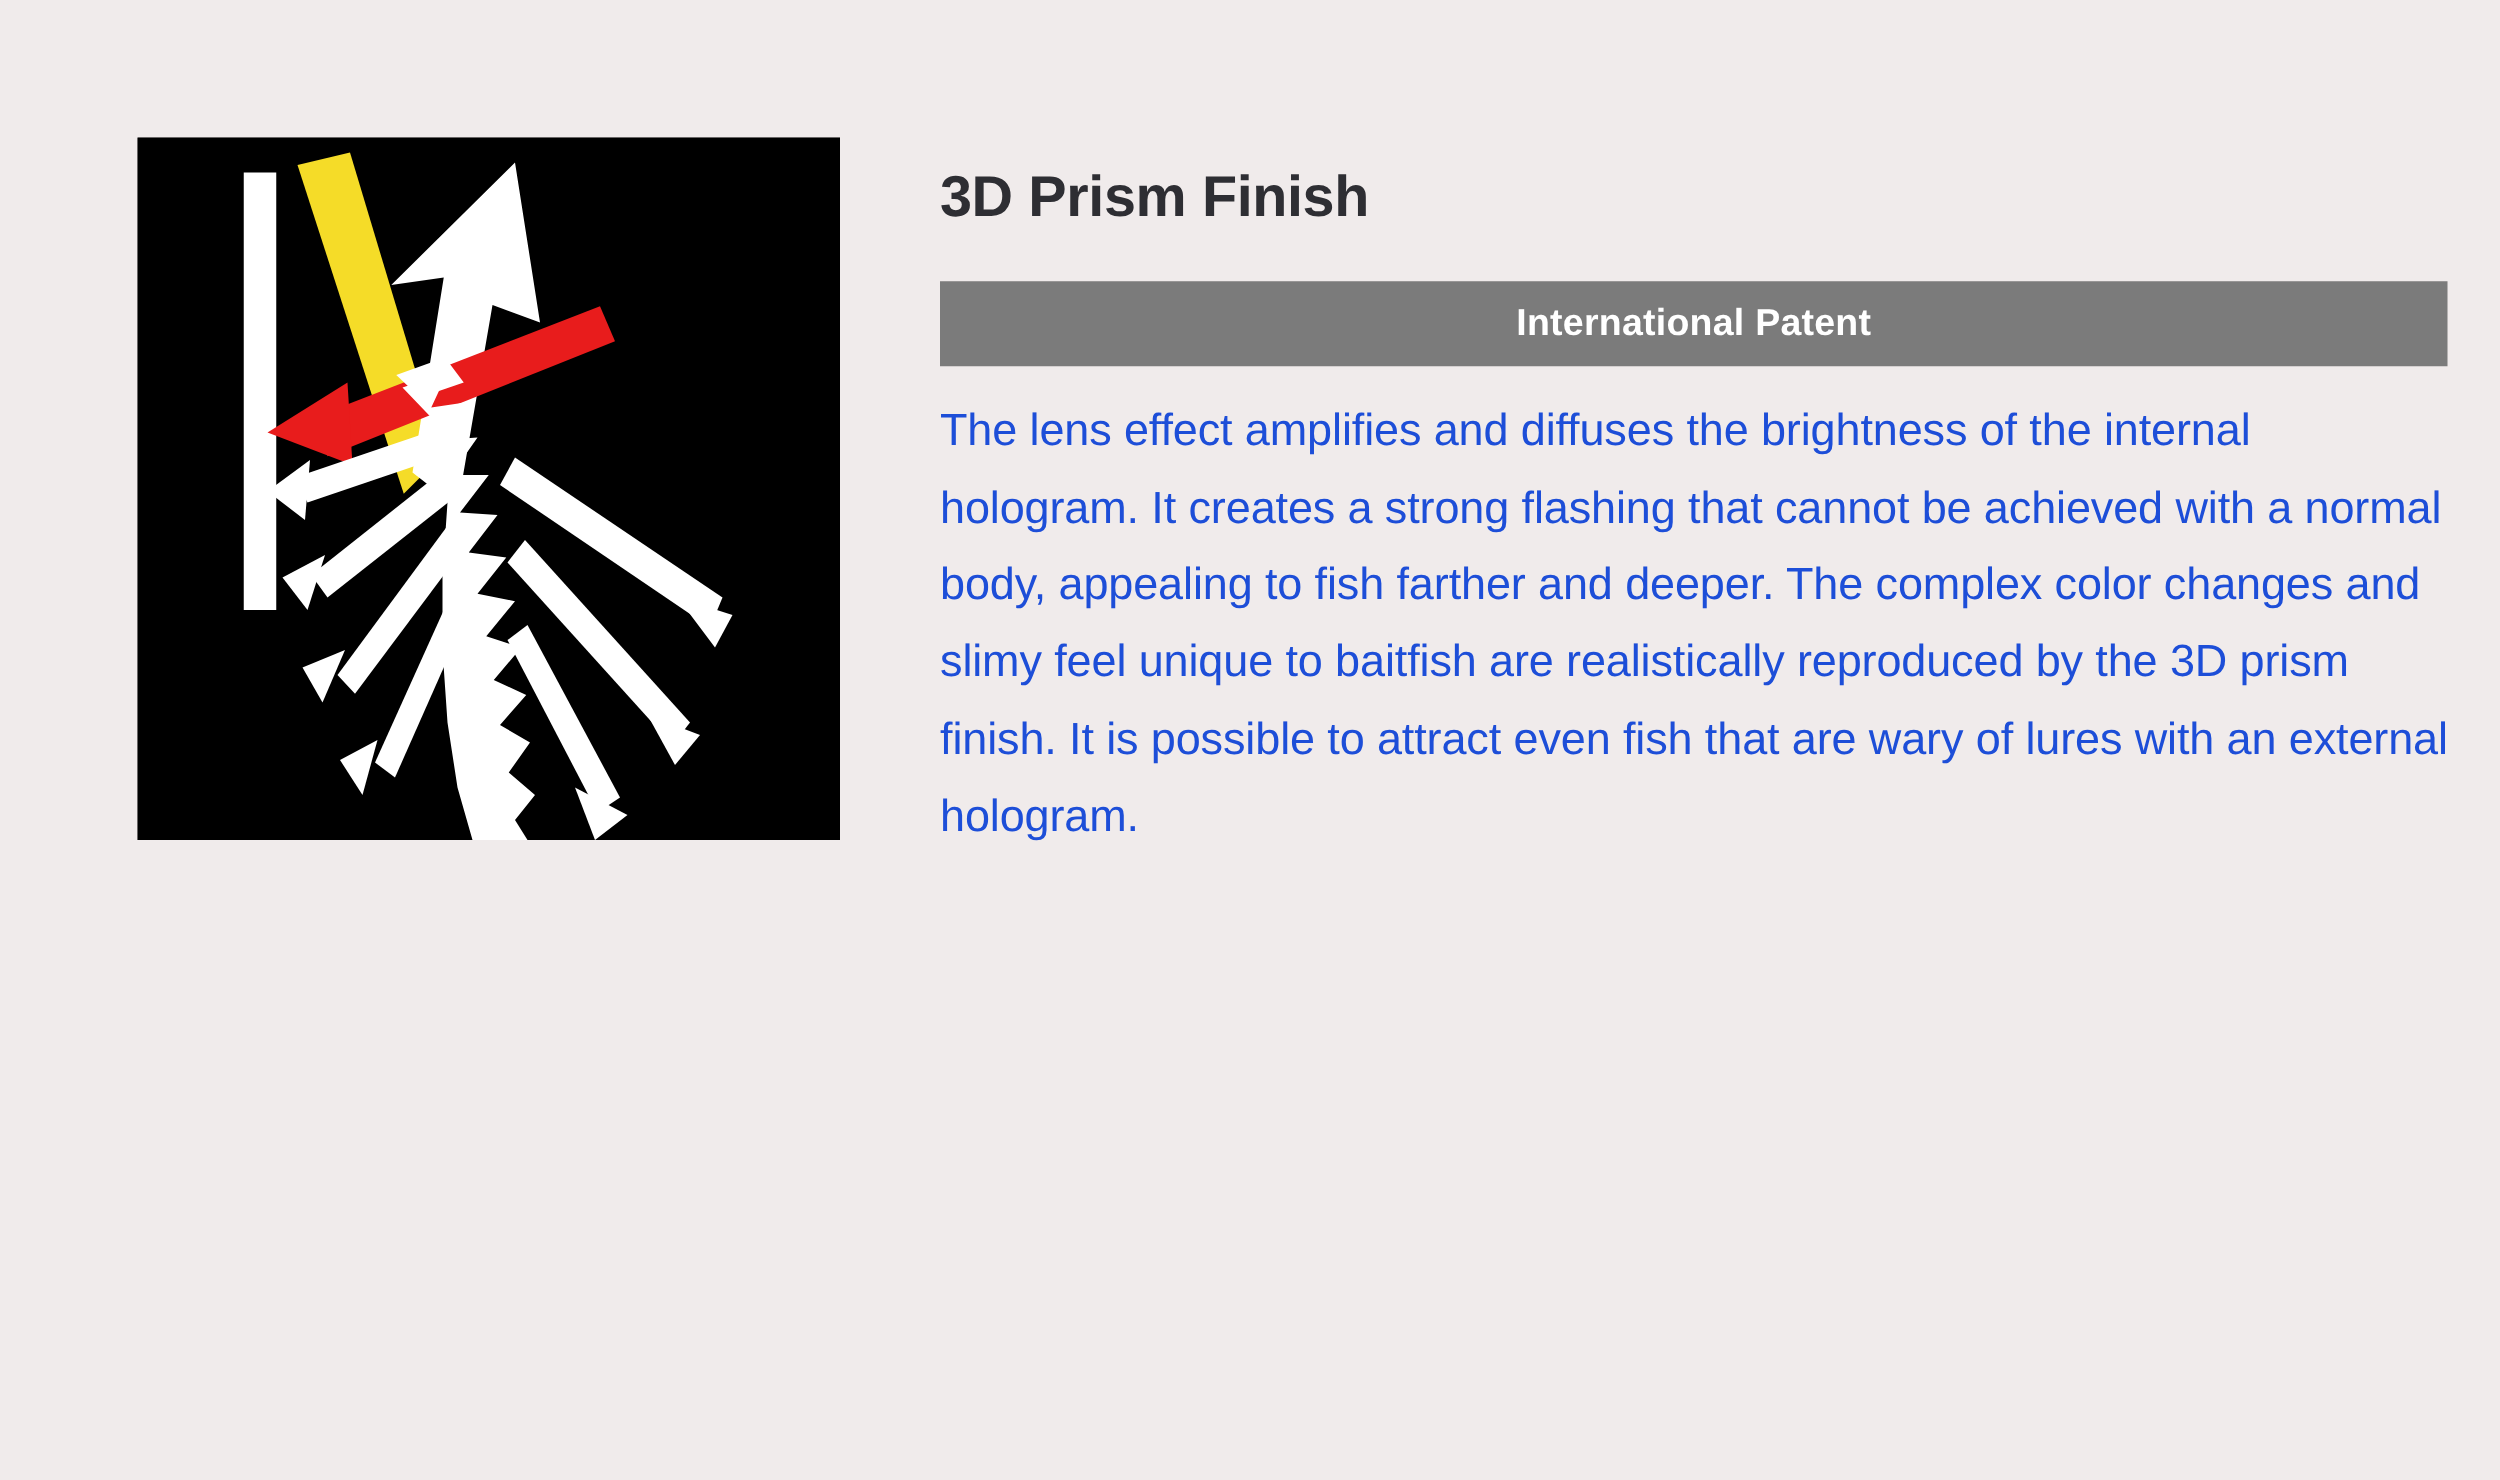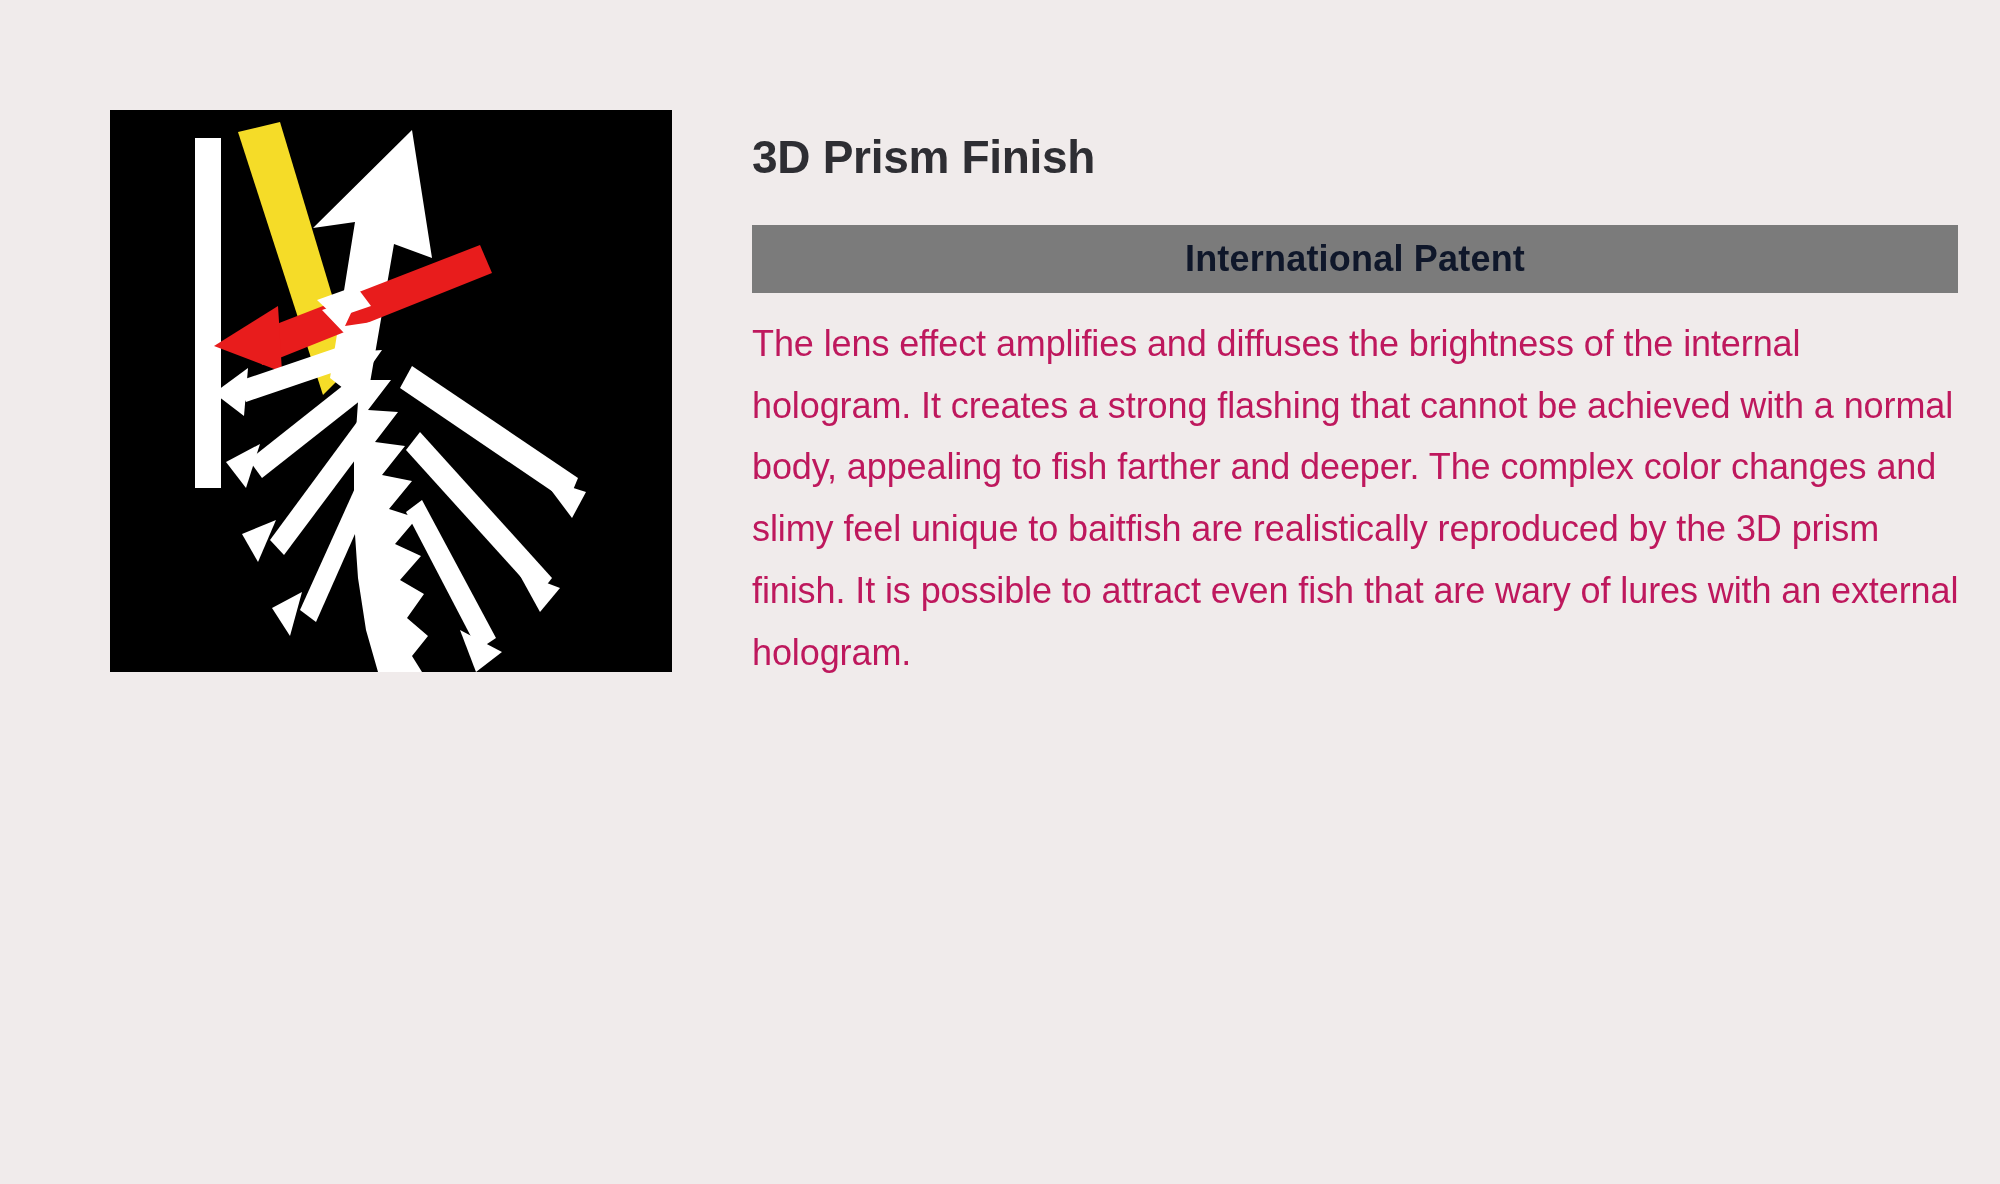--- a/index.html
+++ b/index.html
@@ -60,31 +60,31 @@
   #patent-banner {
     margin-top: 42px;
     width: 1206px;
     height: 68px;
     background: #7b7b7b;
     display: flex;
     align-items: center;
     justify-content: center;
   }
   #patent-banner-label {
-    color: #0f172a;
-    font-size: 36px;
+    color: #ffffff;
+    font-size: 30px;
     font-weight: bold;
     letter-spacing: 0.2px;
     line-height: 1;
   }
 
   #feature-description {
     margin-top: 20px;
     width: 1210px;
-    color: #be185d;
+    color: #1d4ed8;
     font-size: 36px;
     line-height: 1.72;
     font-weight: 400;
     letter-spacing: -0.1px;
   }
   #feature-description p {
     margin: 0;
   }
 </style>
 </head>

